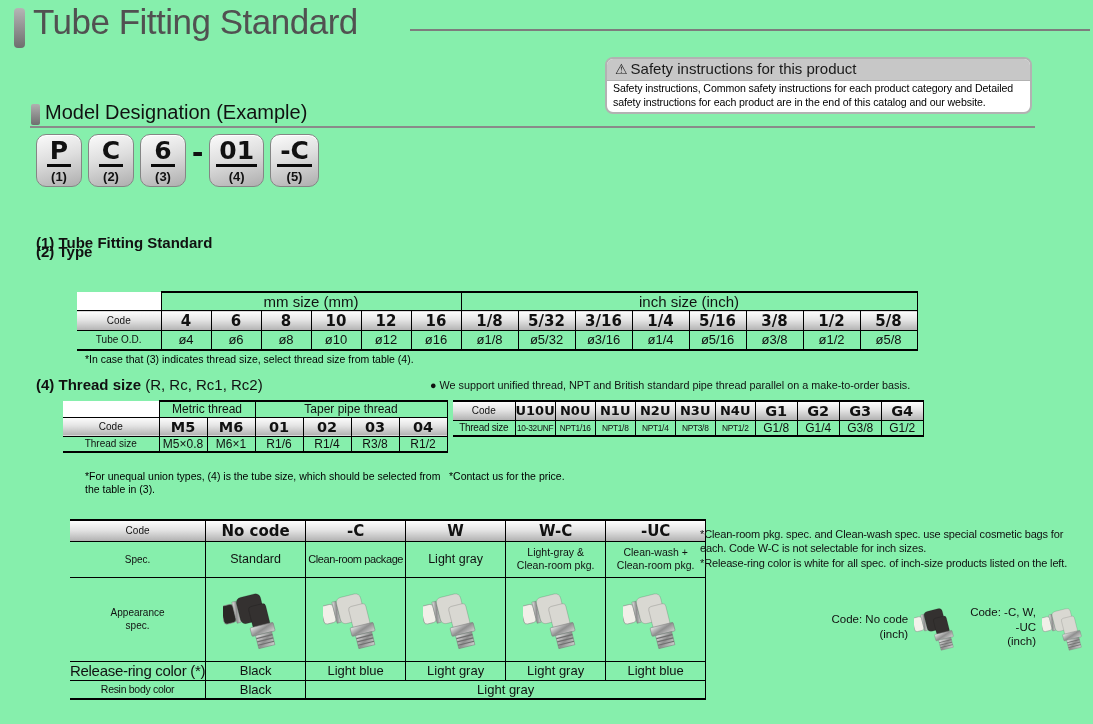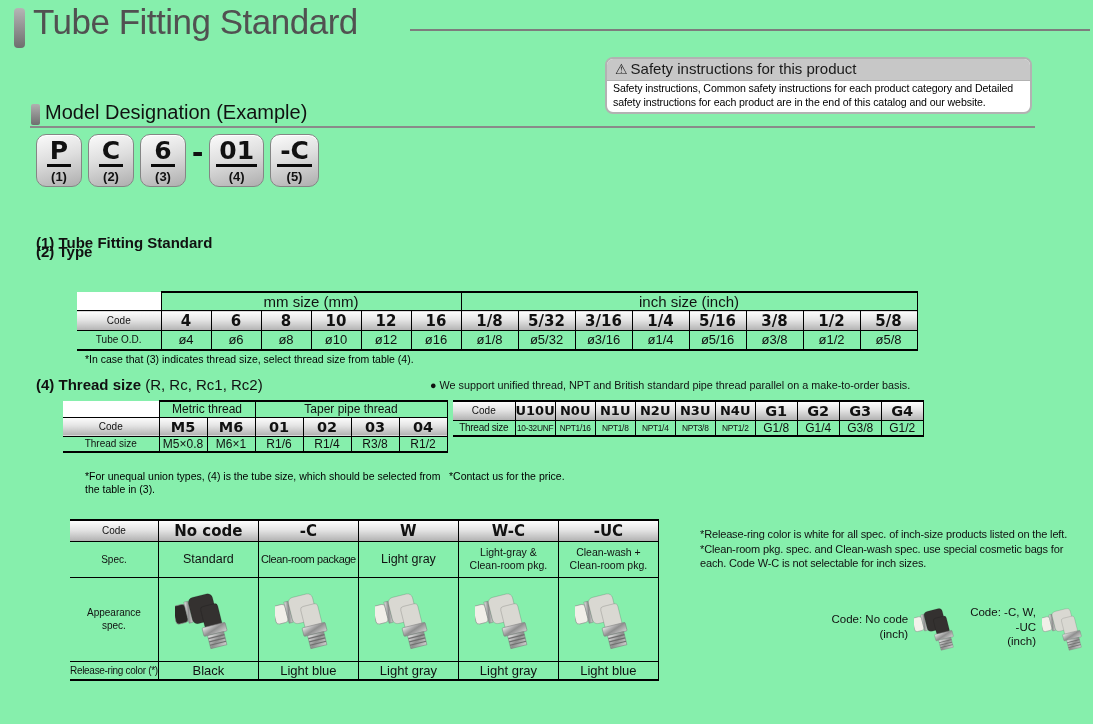--- a/index.html
+++ b/index.html
@@ -70,21 +70,21 @@
   .bullet-note{position:absolute;left:430px;top:379px;font-size:10.8px;}
 
   .bc-table{position:absolute;left:70px;top:519px;}
   .bc-table tr.cr{height:21px;font-size:15px;}
   .bc-table tr.sp{height:36px;font-size:12.5px;}
   .bc-table tr.ap{height:84px;}
   .bc-table tr.rr{height:19px;font-size:13px;}
   .bc-table tr.br{height:19px;font-size:13px;}
   .lbl13{font-size:10px;}
   .lbl10{font-size:10.5px;letter-spacing:-0.3px;}
-  .lbl9{font-size:10px;letter-spacing:-0.3px;text-align:center;}
+  .lbl9{font-size:15px;letter-spacing:-0.3px;text-align:center;}
   .two-line{white-space:pre-line;font-size:10.5px;line-height:1.25;}
   .spec-cond{font-size:11px;letter-spacing:-0.4px;}
   .app-label{white-space:pre-line;line-height:1.3;}
 
   .fitting-slot{display:inline-block;}
   .fitting-slot svg{width:100%;height:100%;display:block;}
   .fit-table{width:66px;height:74px;margin:2px auto 0 auto;}
   .fit-example{width:50px;height:54px;}
   .fr{fill:var(--ring);stroke:#8a8a8a;stroke-width:.6;}
   .fb{fill:var(--body);stroke:rgba(0,0,0,.28);stroke-width:.5;}
@@ -407,26 +407,31 @@
 </div></td>
     </tr>
     <tr class="rr">
       <td class="lbl9">Release-ring color (*)</td>
       <td>Black</td>
       <td>Light blue</td>
       <td>Light gray</td>
       <td>Light gray</td>
       <td>Light blue</td>
     </tr>
+    <tr class="br">
+      <td class="lbl10">Resin body color</td>
+      <td>Black</td>
+      <td colspan="4">Light gray</td>
+    </tr>
   </tbody>
     </table>
 
   <div class="side-notes">
+    <div>*Clean-room pkg. spec. and Clean-wash spec. use special cosmetic bags for each. Code W-C is not selectable for inch sizes.</div>
     <div>*Release-ring color is white for all spec. of inch-size products listed on the left.</div>
-    <div>*Clean-room pkg. spec. and Clean-wash spec. use special cosmetic bags for each. Code W-C is not selectable for inch sizes.</div>
   </div>
   <div class="examples">
     <div class="ex-label">Code: No code
 (inch)</div>
     <div class="fitting-slot fit-example f-black-whitering">
   <svg viewBox="0 0 64 64">
     <g transform="rotate(-14 32 32)">
       <rect x="1" y="13" width="12" height="18" rx="3" class="fr"></rect>
       <rect x="13" y="11.5" width="4" height="21" fill="url(#metalGrad)" stroke="#777" stroke-width="0.4"></rect>
       <rect x="17" y="9" width="24" height="26" rx="5" class="fb"></rect>

